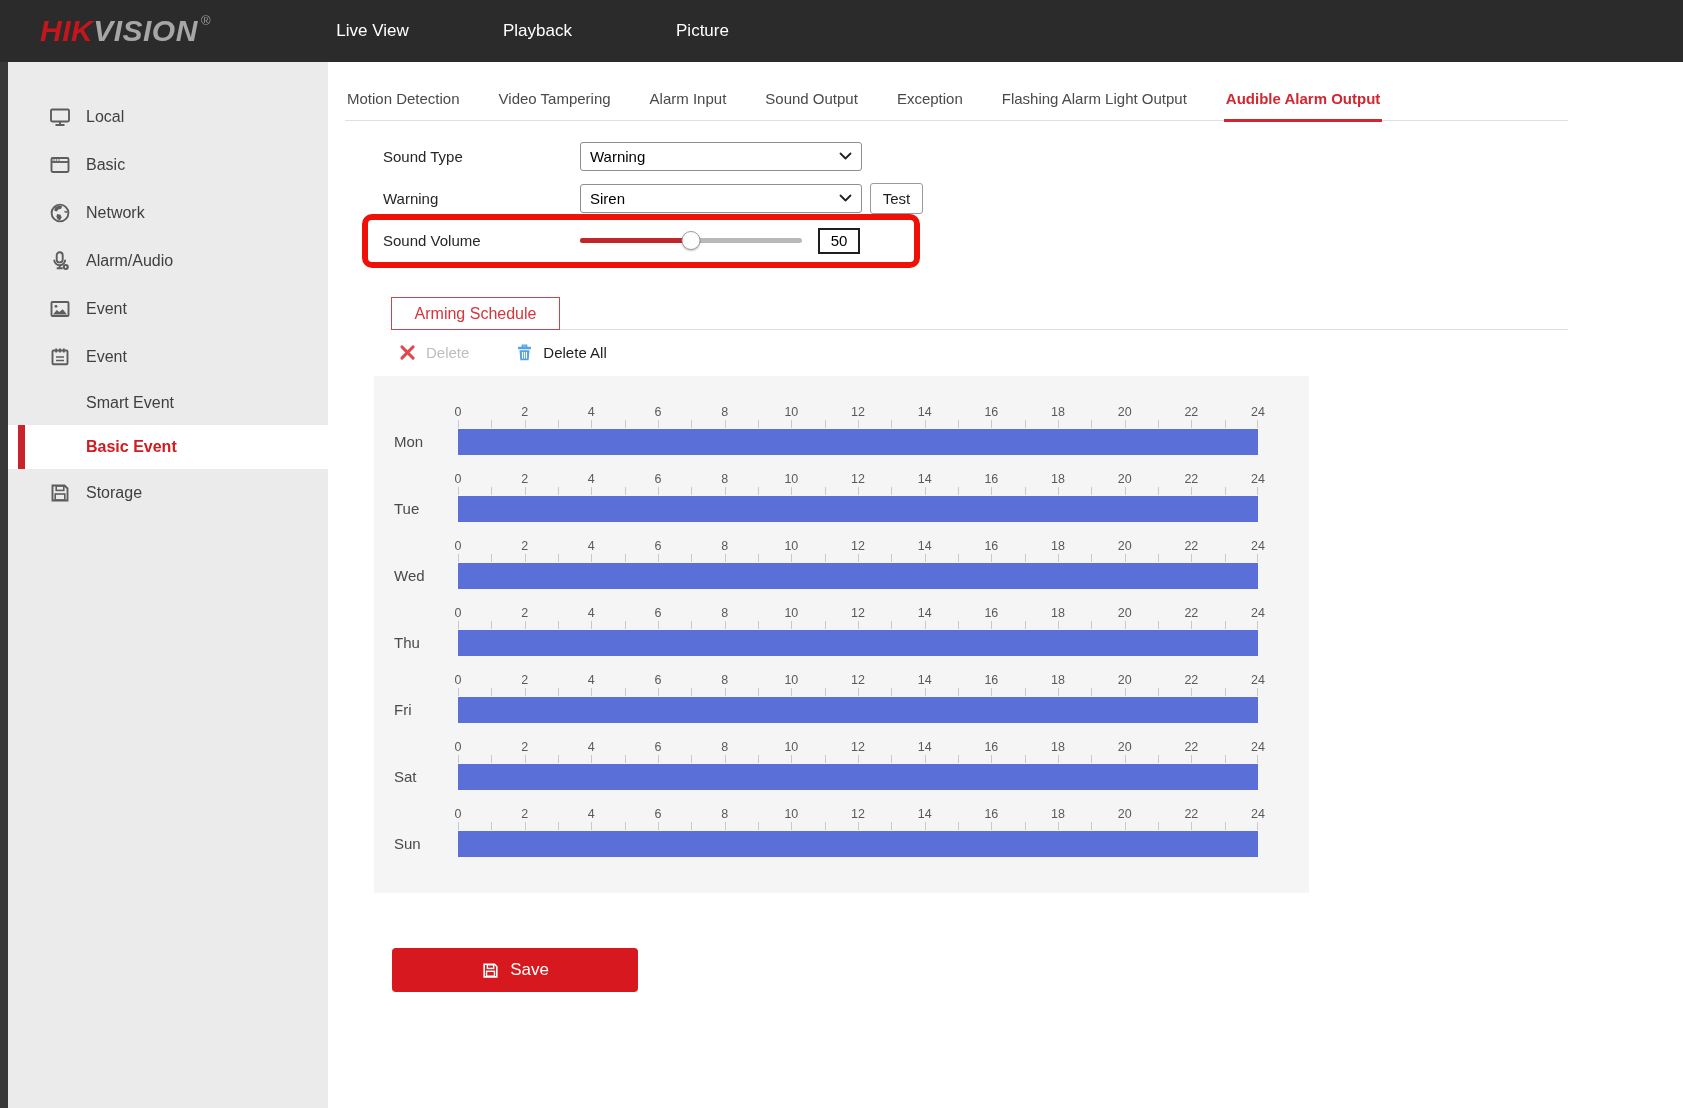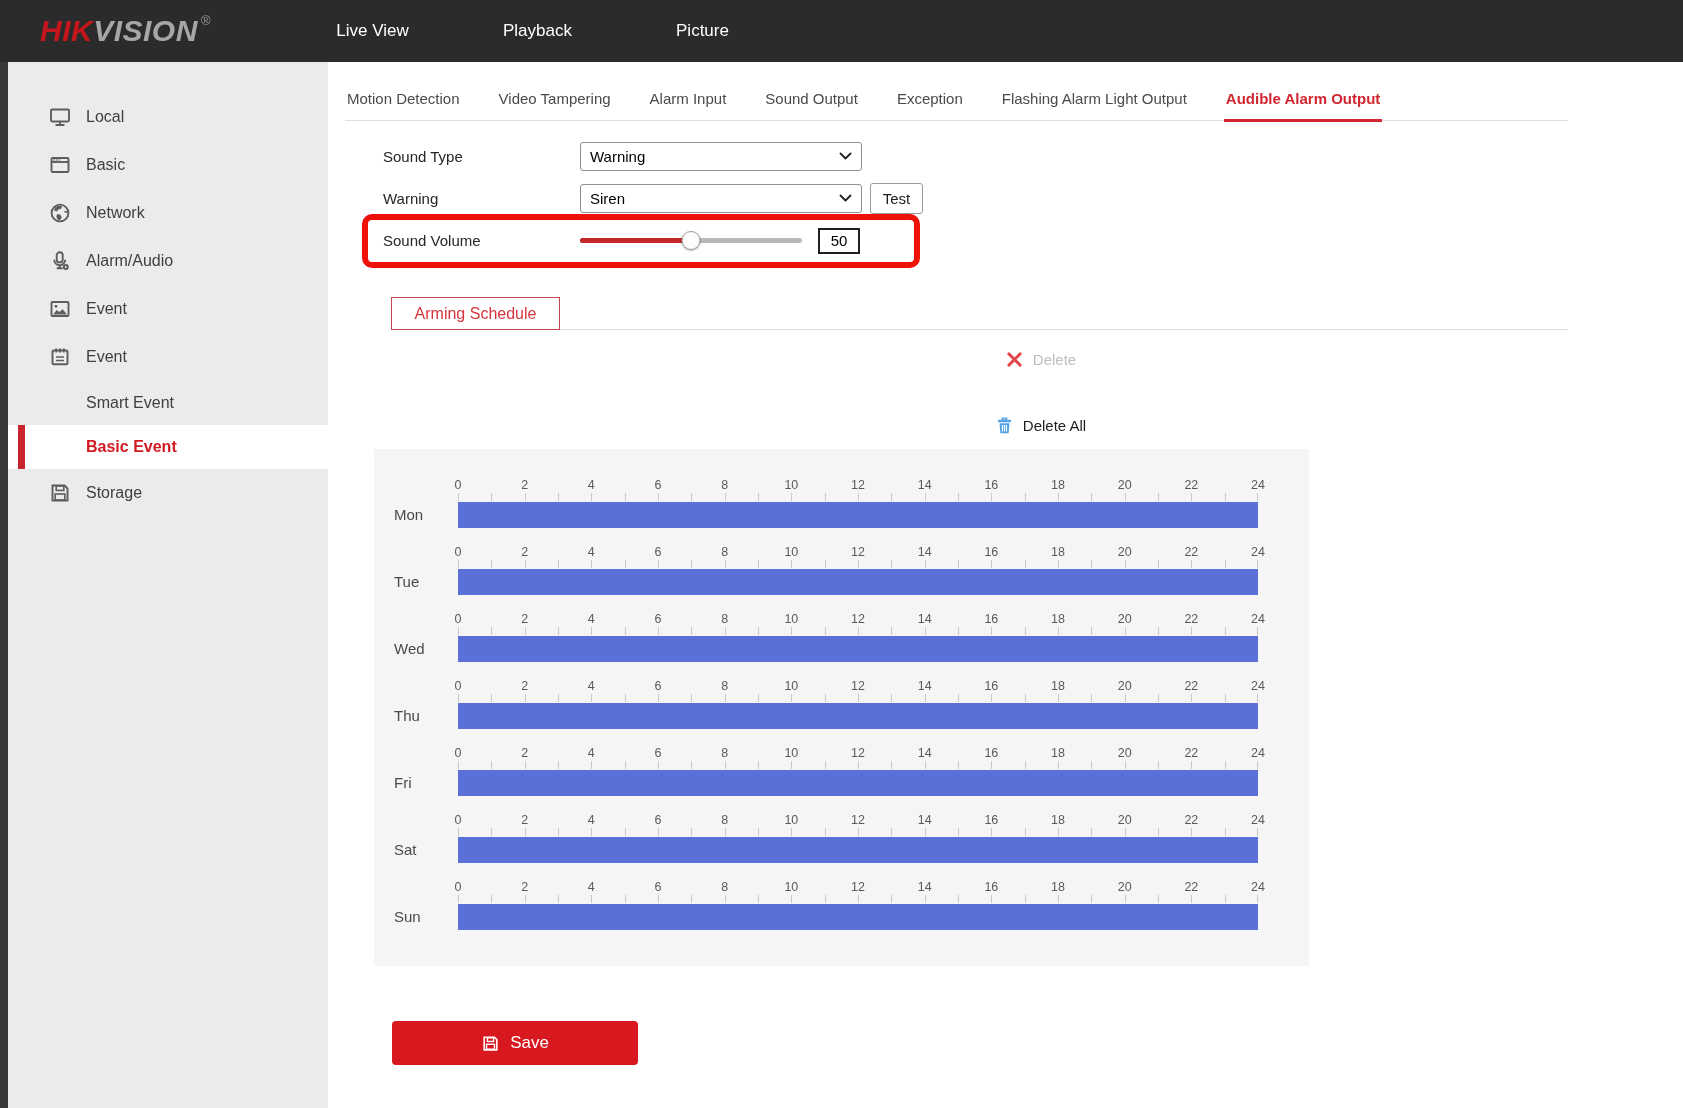--- a/index.html
+++ b/index.html
@@ -47,21 +47,21 @@
   .slider .track { width:100%; height:5px; border-radius:3px; background:#b9b9b9; }
   .slider .fill { position:absolute; left:0; height:5px; border-radius:3px; background:#c22629; }
   .slider .thumb { position:absolute; width:19px; height:19px; border-radius:50%; background:#fdfdfd; border:1px solid #9d9d9d; transform:translateX(-50%); box-shadow:0 1px 2px rgba(0,0,0,.25); }
   .vol-box { margin-left:16px; width:42px; height:26px; border:2px solid #1f1f1f; display:flex; align-items:center; justify-content:center; font-size:15px; color:#000; }
 
   
   .arming-row { display:flex; align-items:flex-end; margin:42px 115px 0 63px; }
   .arming-btn { width:169px; height:33px; border:1px solid #c8474c; background:#fff; color:#d5353c; font-size:16px; font-family:"Liberation Sans",sans-serif; cursor:pointer; }
   .arming-line { flex:1; border-bottom:1px solid #dcdcdc; }
 
-  .sched-toolbar { display:flex; align-items:center; gap:46px; margin:20px 0 0 70px;flex-direction:column; }
+  .sched-toolbar { display:flex; align-items:center; gap:46px; margin:12px 0 0 70px; }
   .tool { display:flex; align-items:center; gap:9px; font-size:15px; color:#1e1e1e; cursor:pointer; }
   .tool.disabled { color:#bdbdbd; cursor:default; }
 
   
   .sched-panel { margin:14px 0 0 46px; width:935px; background:#f5f5f5; padding:26px 0 22px 0; }
   .day-row { position:relative; margin-left:84px; width:800px; margin-bottom:14px; }
   .day-label { position:absolute; left:-64px; bottom:0; height:26px; line-height:26px; font-size:15px; color:#4a4a4a; }
   .ruler { position:relative; height:17px; }
   .ruler .num { position:absolute; transform:translateX(-50%); bottom:0; font-size:12.5px; color:#5a5a5a; }
   .ticks { position:relative; height:10px; }

